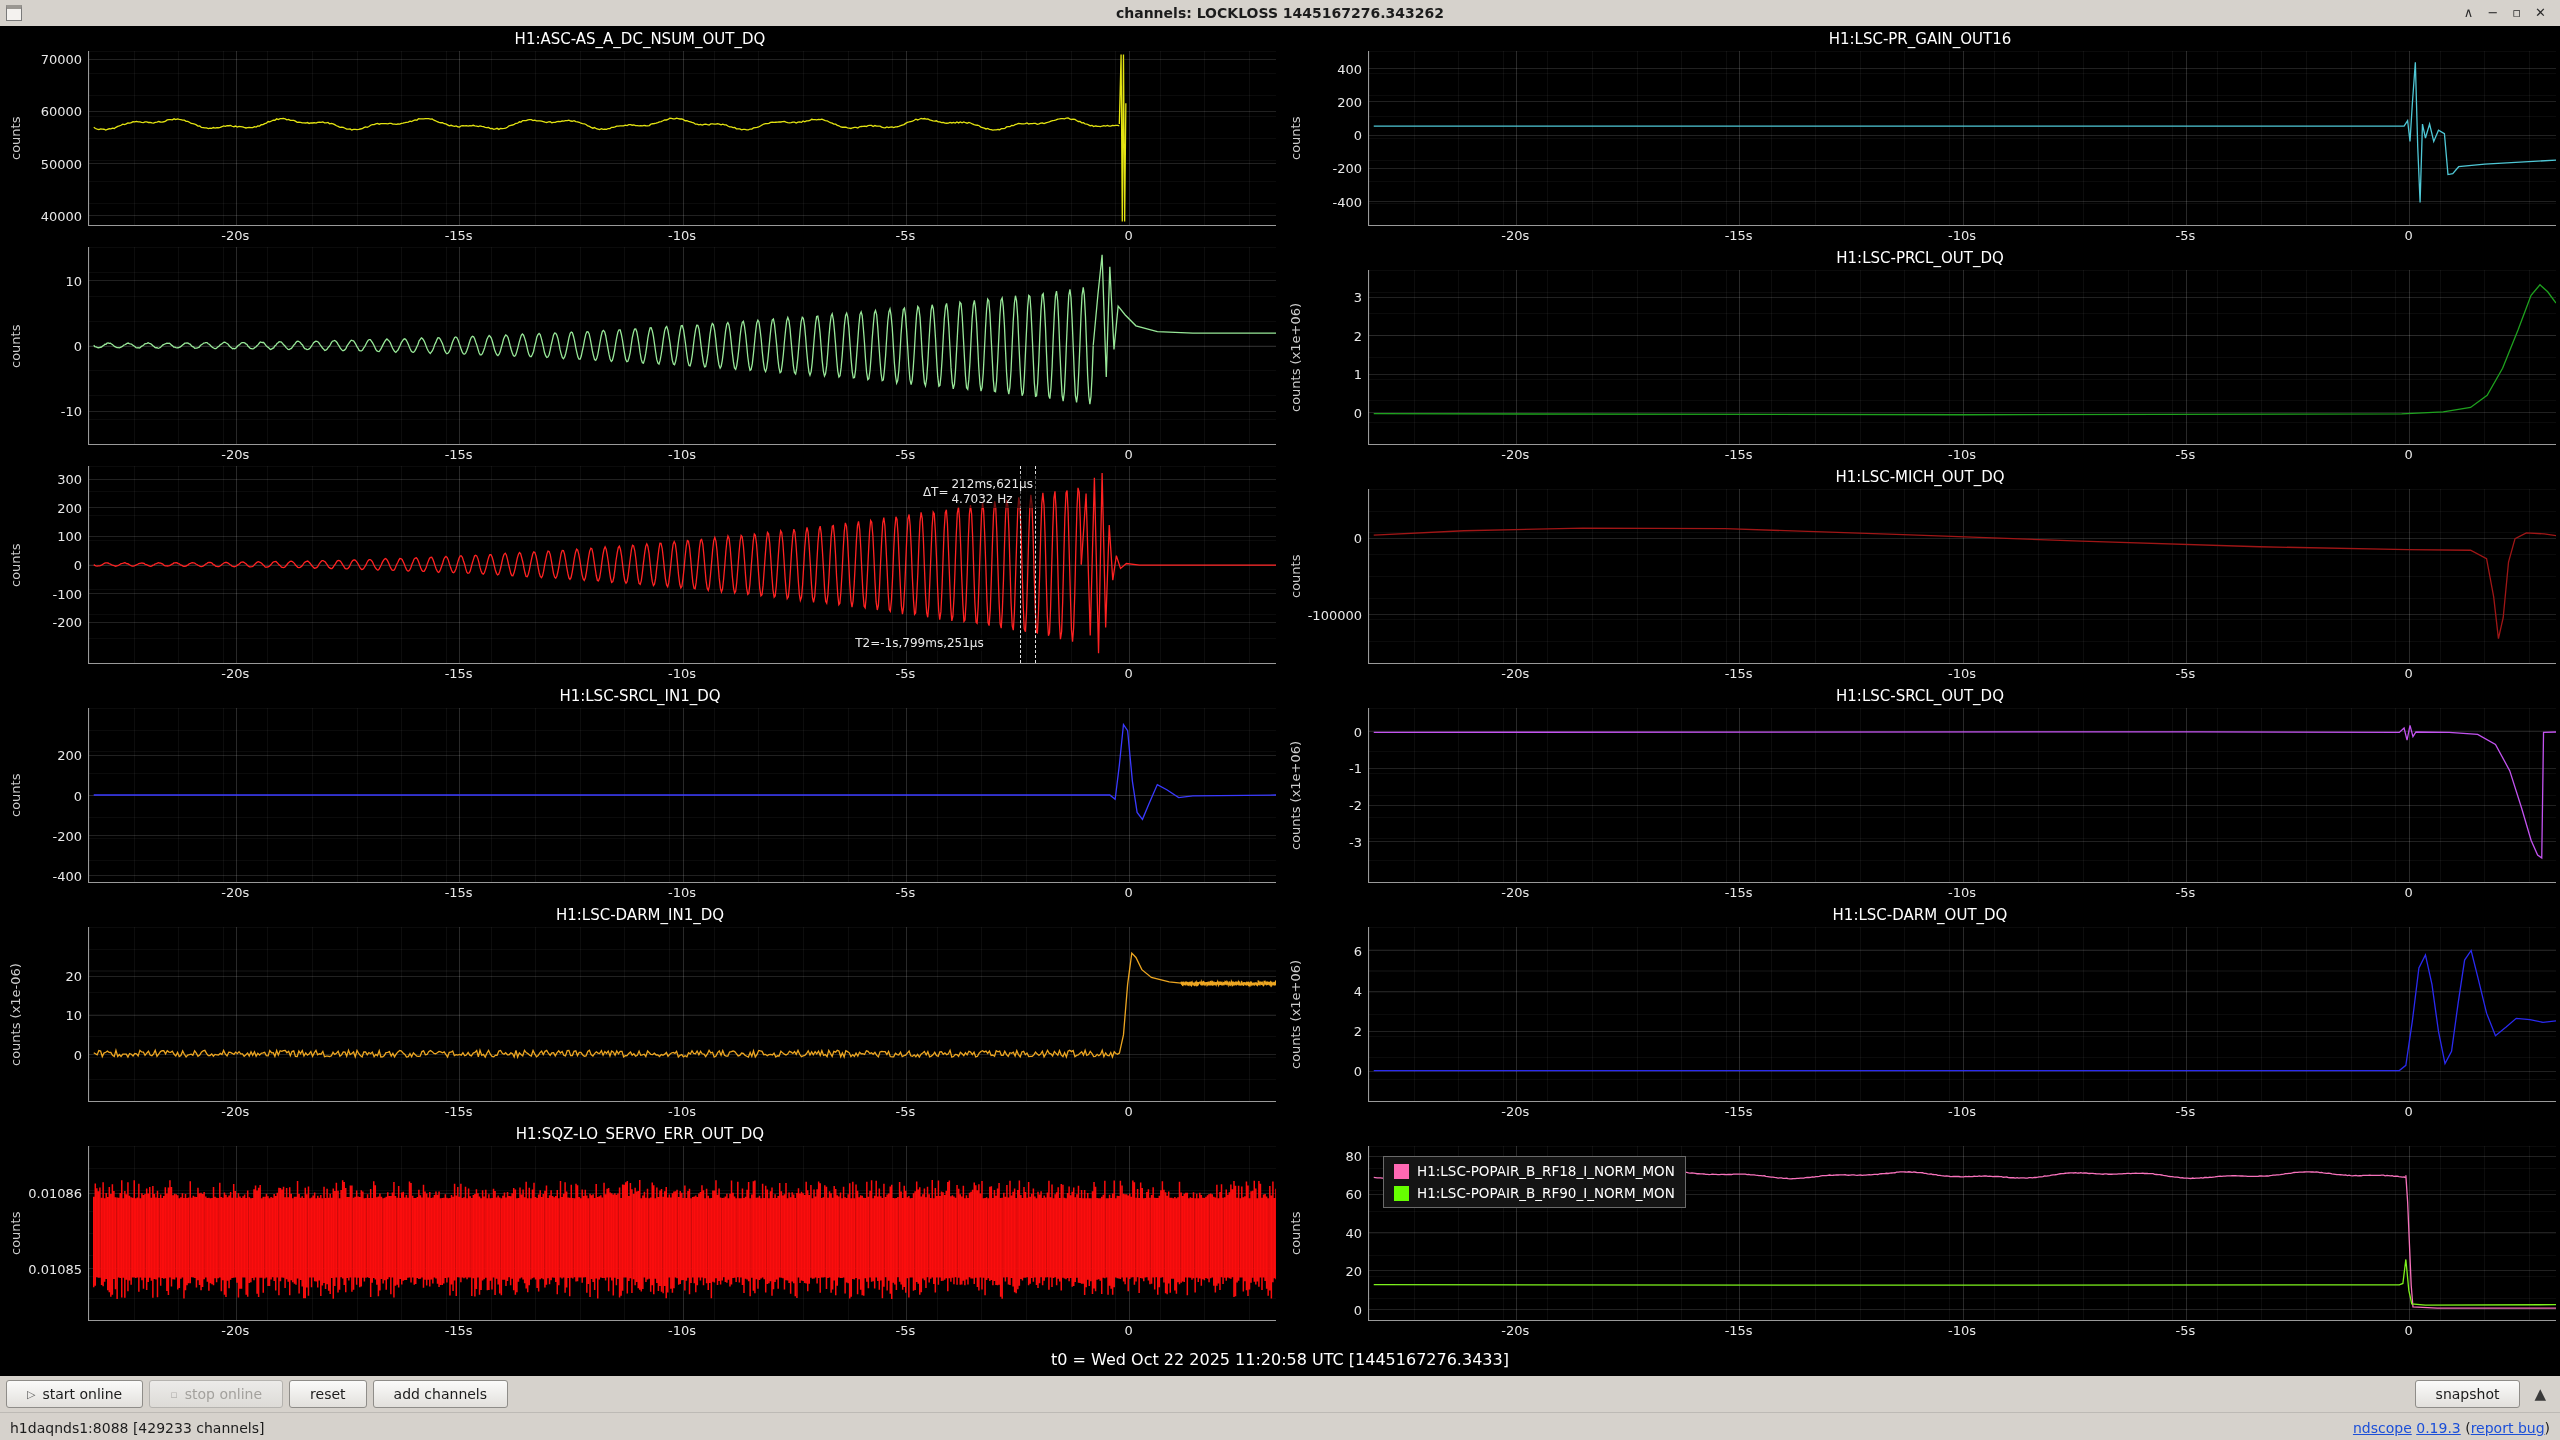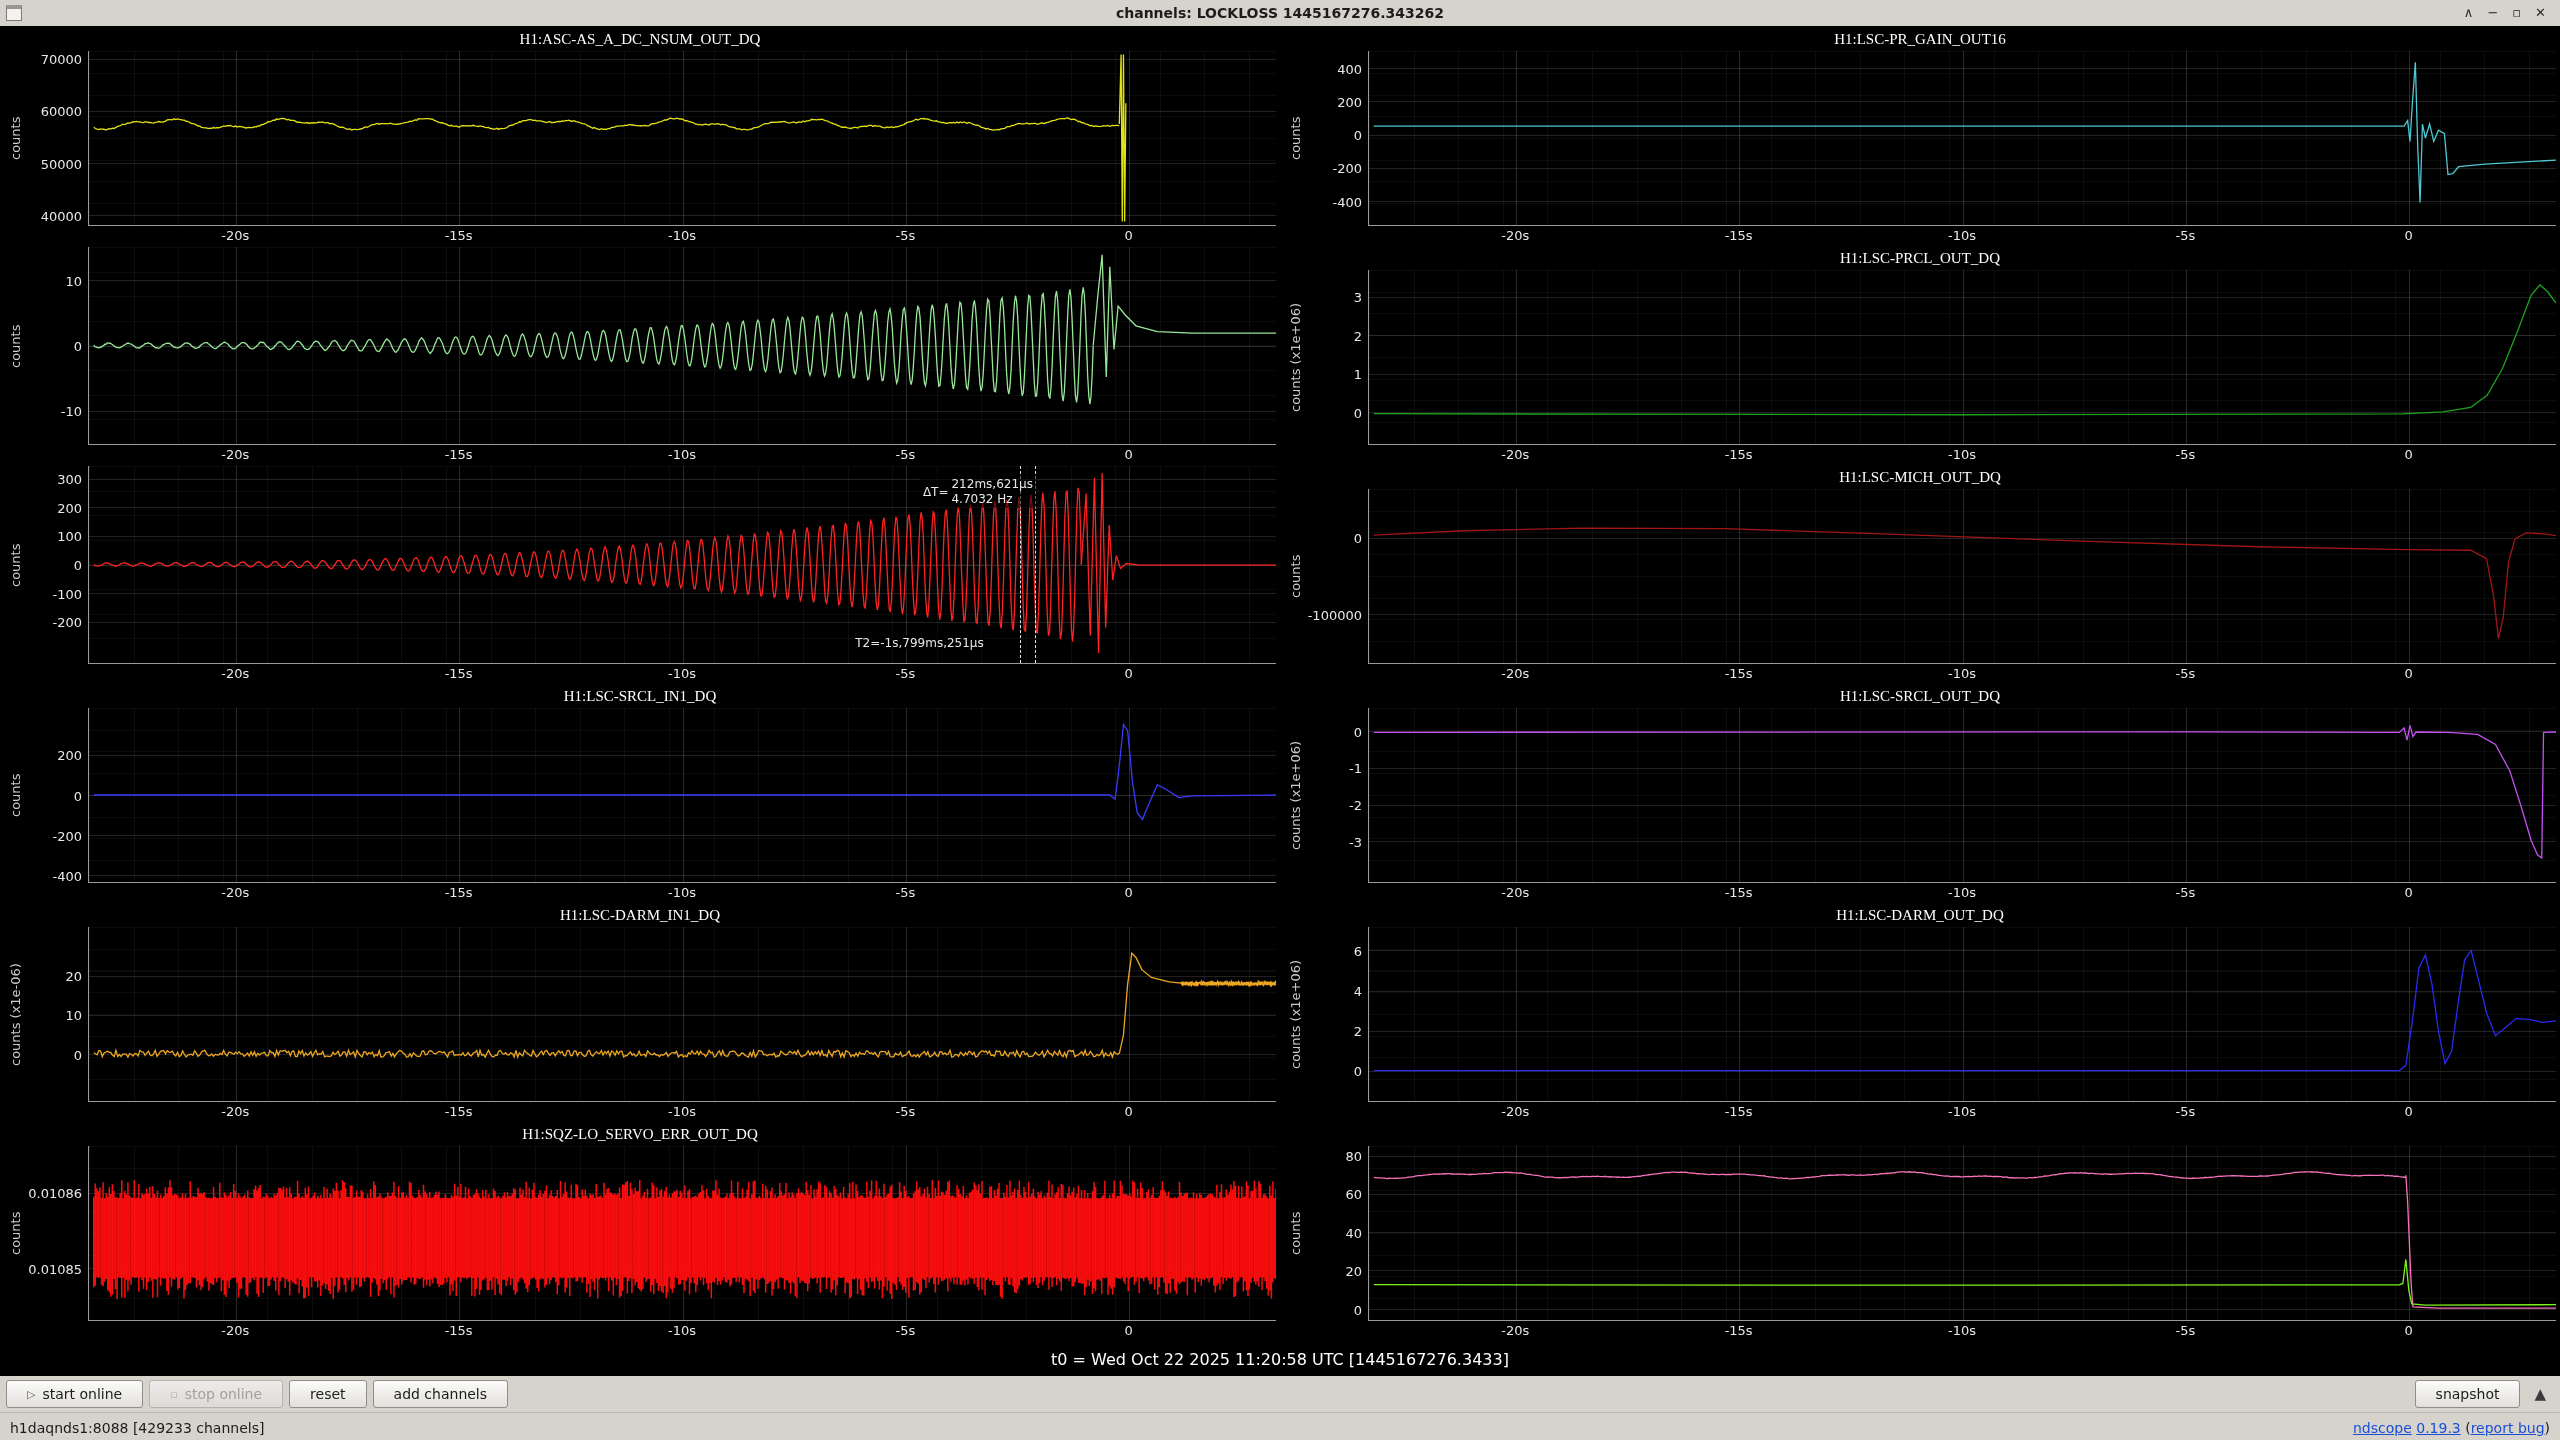--- a/index.html
+++ b/index.html
@@ -6,21 +6,21 @@
     font-family:"DejaVu Sans","Liberation Sans",sans-serif;}
   
   .titlebar{height:26px;background:#d6d2cc;display:flex;align-items:center;position:relative;}
   .appicon{width:16px;height:16px;margin-left:6px;background:#f4f2ef;border:1px solid #7a7a7a;border-top:4px solid #9a9792;box-sizing:border-box;}
   .wtitle{position:absolute;left:0;right:0;text-align:center;font-size:14px;font-weight:bold;color:#1c1c1c;}
   .wctrls{margin-left:auto;display:flex;gap:14px;padding-right:14px;z-index:2;}
   .wctrls span{font-size:13px;color:#2a2a2a;cursor:default;line-height:26px;}
   
   .grid{display:grid;grid-template-columns:1fr 1fr;grid-auto-rows:219px;padding:2px 4px 0 4px;column-gap:8px;}
   .plot{display:flex;flex-direction:column;}
-  .ptitle{height:23px;line-height:23px;text-align:center;color:#ffffff;font-size:15px;font-family:Liberation Serif, serif;}
+  .ptitle{height:23px;line-height:23px;text-align:center;color:#ffffff;font-size:15px;}
   .pbody{flex:1;display:flex;min-height:0;}
   .ylab{width:22px;display:flex;align-items:center;justify-content:center;color:#cccccc;font-size:13px;
     writing-mode:vertical-rl;transform:rotate(180deg);}
   .yticks{width:62px;position:relative;}
   .yticks .yt{position:absolute;right:6px;transform:translateY(-50%);color:#e8e8e8;font-size:13px;white-space:nowrap;}
   .parea{flex:1;position:relative;border-left:1px solid #9a9a9a;border-bottom:1px solid #9a9a9a;background:#000;
     background-image:
       repeating-linear-gradient(90deg, rgba(255,255,255,0.05) 0 1px, transparent 1px 3.759%),
       repeating-linear-gradient(180deg, rgba(255,255,255,0.045) 0 1px, transparent 1px 12.5%);}
   .gv{position:absolute;top:0;bottom:0;width:1px;background:rgba(255,255,255,0.16);}
@@ -457,20 +457,30 @@
           <div class="gh" style="top: 5.5%;"></div>
           <div class="gh" style="top: 27.5%;"></div>
           <div class="gh" style="top: 49.5%;"></div>
           <div class="gh" style="top: 71.5%;"></div>
           <div class="gh" style="top: 93.5%;"></div>
           <svg viewBox="0 0 1000 1000" preserveAspectRatio="none">
             <path stroke-width="1.3" d="M4.0 180.7L5.4 182.0L6.9 183.2L8.3 183.2L9.8 183.7L11.2 184.3L12.7 184.3L14.1 186.1L15.6 187.9L17.0 185.4L18.5 186.0L19.9 186.1L21.4 185.5L22.8 184.9L24.3 185.9L25.7 184.7L27.2 184.5L28.6 183.6L30.1 183.5L31.5 182.3L33.0 178.9L34.4 179.0L35.9 177.9L37.3 177.1L38.8 173.4L40.2 172.0L41.7 170.6L43.1 170.3L44.6 169.9L46.0 167.9L47.5 167.3L48.9 166.4L50.4 163.7L51.8 164.4L53.3 161.4L54.7 161.9L56.2 159.7L57.6 161.1L59.1 160.6L60.5 161.5L62.0 159.4L63.4 161.0L64.9 159.6L66.3 158.9L67.8 159.0L69.2 160.8L70.7 160.2L72.1 161.1L73.6 160.3L75.0 161.1L76.5 160.8L77.9 161.2L79.4 161.3L80.8 162.3L82.3 162.6L83.7 164.2L85.2 162.5L86.6 163.7L88.1 161.6L89.5 162.8L91.0 161.6L92.4 159.7L93.8 160.2L95.3 160.7L96.7 157.9L98.2 158.5L99.6 158.6L101.1 158.3L102.5 157.2L104.0 155.3L105.4 153.3L106.9 152.7L108.3 153.3L109.8 153.0L111.2 153.3L112.7 152.5L114.1 151.5L115.6 150.7L117.0 151.4L118.5 152.2L119.9 151.4L121.4 154.0L122.8 154.7L124.3 154.2L125.7 156.2L127.2 154.9L128.6 156.4L130.1 156.9L131.5 160.1L133.0 162.4L134.4 162.6L135.9 163.5L137.3 166.0L138.8 167.8L140.2 168.6L141.7 168.7L143.1 170.5L144.6 172.8L146.0 174.0L147.5 177.1L148.9 178.3L150.4 177.1L151.8 178.4L153.3 178.5L154.7 179.0L156.2 181.8L157.6 181.5L159.1 182.6L160.5 182.0L162.0 182.8L163.4 181.1L164.9 181.6L166.3 179.9L167.8 182.0L169.2 179.3L170.7 178.9L172.1 177.8L173.6 179.5L175.0 178.5L176.5 178.7L177.9 175.8L179.3 176.0L180.8 175.4L182.2 176.5L183.7 175.3L185.1 176.1L186.6 175.7L188.0 174.3L189.5 174.5L190.9 175.4L192.4 174.0L193.8 175.1L195.3 175.6L196.7 176.2L198.2 174.7L199.6 175.4L201.1 177.1L202.5 176.3L204.0 178.2L205.4 177.5L206.9 177.2L208.3 179.7L209.8 178.3L211.2 179.1L212.7 180.0L214.1 178.6L215.6 180.6L217.0 180.0L218.5 179.2L219.9 179.5L221.4 177.1L222.8 176.2L224.3 176.4L225.7 174.2L227.2 173.3L228.6 174.3L230.1 170.5L231.5 169.5L233.0 167.9L234.4 167.6L235.9 165.2L237.3 165.0L238.8 161.6L240.2 161.5L241.7 160.3L243.1 159.4L244.6 157.3L246.0 156.4L247.5 154.3L248.9 153.2L250.4 152.6L251.8 152.0L253.3 152.6L254.7 150.2L256.2 150.0L257.6 150.4L259.1 151.0L260.5 151.4L262.0 150.9L263.4 150.9L264.9 151.9L266.3 151.0L267.7 151.6L269.2 154.4L270.6 155.4L272.1 155.2L273.5 155.5L275.0 156.8L276.4 159.3L277.9 158.4L279.3 159.9L280.8 159.8L282.2 160.8L283.7 163.2L285.1 163.5L286.6 164.1L288.0 163.5L289.5 162.5L290.9 163.1L292.4 163.6L293.8 164.8L295.3 164.5L296.7 162.9L298.2 163.6L299.6 163.7L301.1 164.6L302.5 162.8L304.0 163.7L305.4 163.9L306.9 162.2L308.3 161.4L309.8 161.5L311.2 162.0L312.7 161.8L314.1 161.2L315.6 161.1L317.0 162.0L318.5 164.3L319.9 163.3L321.4 165.5L322.8 165.7L324.3 165.4L325.7 167.1L327.2 168.6L328.6 170.0L330.1 169.7L331.5 171.7L333.0 171.1L334.4 174.5L335.9 175.9L337.3 177.1L338.8 179.2L340.2 179.1L341.7 180.7L343.1 181.9L344.6 184.2L346.0 182.9L347.5 183.4L348.9 185.8L350.4 185.7L351.8 185.4L353.2 187.3L354.7 188.4L356.1 188.2L357.6 187.6L359.0 187.6L360.5 185.8L361.9 186.3L363.4 184.3L364.8 184.1L366.3 185.0L367.7 182.0L369.2 180.6L370.6 181.1L372.1 179.9L373.5 177.9L375.0 178.5L376.4 175.8L377.9 176.1L379.3 174.1L380.8 171.2L382.2 170.2L383.7 170.6L385.1 170.2L386.6 168.2L388.0 166.8L389.5 169.0L390.9 168.1L392.4 166.8L393.8 165.9L395.3 166.7L396.7 165.8L398.2 165.5L399.6 166.2L401.1 165.3L402.5 167.6L404.0 168.0L405.4 167.9L406.9 165.6L408.3 165.8L409.8 167.6L411.2 168.5L412.7 167.3L414.1 166.7L415.6 168.9L417.0 167.4L418.5 167.7L419.9 165.5L421.4 165.2L422.8 166.4L424.3 164.3L425.7 163.2L427.2 163.3L428.6 163.9L430.1 160.4L431.5 159.6L433.0 159.1L434.4 158.7L435.9 156.6L437.3 157.9L438.8 155.4L440.2 155.1L441.6 154.8L443.1 153.8L444.5 150.3L446.0 149.9L447.4 149.0L448.9 148.9L450.3 149.1L451.8 149.3L453.2 149.9L454.7 148.1L456.1 149.5L457.6 151.0L459.0 149.3L460.5 150.8L461.9 152.8L463.4 153.5L464.8 153.5L466.3 153.7L467.7 157.1L469.2 157.2L470.6 160.3L472.1 161.3L473.5 160.2L475.0 163.9L476.4 165.0L477.9 164.5L479.3 168.6L480.8 168.9L482.2 170.3L483.7 171.5L485.1 173.2L486.6 172.3L488.0 173.0L489.5 175.3L490.9 175.8L492.4 174.1L493.8 175.3L495.3 175.1L496.7 175.2L498.2 176.8L499.6 177.0L501.1 177.1L502.5 174.9L504.0 175.6L505.4 175.4L506.9 175.7L508.3 175.6L509.8 173.9L511.2 174.6L512.7 174.1L514.1 172.3L515.6 174.4L517.0 173.4L518.5 172.3L519.9 171.8L521.4 174.2L522.8 172.8L524.3 174.1L525.7 175.5L527.1 175.2L528.6 175.4L530.0 174.6L531.5 176.2L532.9 176.4L534.4 179.7L535.8 178.5L537.3 178.3L538.7 181.2L540.2 182.5L541.6 181.4L543.1 182.5L544.5 184.3L546.0 182.1L547.4 184.4L548.9 183.0L550.3 183.5L551.8 182.9L553.2 185.1L554.7 184.6L556.1 182.2L557.6 181.3L559.0 183.2L560.5 180.7L561.9 181.0L563.4 179.2L564.8 177.3L566.3 177.5L567.7 176.0L569.2 172.3L570.6 173.2L572.1 171.3L573.5 169.7L575.0 167.7L576.4 165.9L577.9 165.3L579.3 164.1L580.8 161.1L582.2 159.5L583.7 159.1L585.1 159.2L586.6 156.7L588.0 156.1L589.5 155.3L590.9 154.9L592.4 154.8L593.8 155.1L595.3 153.5L596.7 155.7L598.2 155.3L599.6 153.6L601.1 155.5L602.5 155.1L604.0 154.9L605.4 156.6L606.9 158.1L608.3 157.0L609.8 157.0L611.2 158.3L612.6 159.4L614.1 160.1L615.5 160.7L617.0 161.4L618.4 162.3L619.9 160.6L621.3 160.6L622.8 162.4L624.2 161.6L625.7 162.4L627.1 161.8L628.6 162.0L630.0 161.2L631.5 160.7L632.9 160.5L634.4 160.1L635.8 159.1L637.3 158.4L638.7 157.4L640.2 157.7L641.6 158.6L643.1 157.2L644.5 157.7L646.0 156.4L647.4 157.5L648.9 157.0L650.3 157.4L651.8 155.9L653.2 157.9L654.7 157.2L656.1 158.1L657.6 158.5L659.0 158.8L660.5 159.2L661.9 162.5L663.4 163.7L664.8 165.0L666.3 164.9L667.7 166.6L669.2 169.4L670.6 170.3L672.1 172.0L673.5 174.2L675.0 175.3L676.4 175.8L677.9 177.8L679.3 178.5L680.8 178.5L682.2 180.3L683.7 183.0L685.1 182.6L686.6 185.1L688.0 185.2L689.5 184.7L690.9 186.3L692.4 186.8L693.8 184.1L695.3 186.4L696.7 184.2L698.2 184.3L699.6 185.1L701.0 182.3L702.5 184.3L703.9 181.1L705.4 180.9L706.8 181.4L708.3 179.7L709.7 180.3L711.2 178.9L712.6 177.8L714.1 175.9L715.5 174.1L717.0 173.6L718.4 174.8L719.9 172.8L721.3 173.2L722.8 171.7L724.2 172.1L725.7 171.6L727.1 170.7L728.6 171.1L730.0 170.4L731.5 171.8L732.9 171.2L734.4 172.3L735.8 172.0L737.3 173.5L738.7 172.7L740.2 174.3L741.6 174.7L743.1 174.0L744.5 174.3L746.0 174.3L747.4 174.6L748.9 174.1L750.3 172.5L751.8 172.5L753.2 172.7L754.7 172.8L756.1 172.2L757.6 172.5L759.0 170.6L760.5 169.2L761.9 167.3L763.4 167.9L764.8 165.9L766.3 165.8L767.7 165.1L769.2 162.9L770.6 162.1L772.1 158.8L773.5 158.8L775.0 156.8L776.4 157.0L777.9 155.0L779.3 152.2L780.8 151.4L782.2 151.3L783.7 149.8L785.1 149.6L786.6 150.5L788.0 149.3L789.4 148.8L790.9 148.4L792.3 149.1L793.8 149.3L795.2 149.4L796.7 149.9L798.1 149.3L799.6 150.4L801.0 152.8L802.5 152.1L803.9 154.3L805.4 155.7L806.8 157.5L808.3 156.4L809.7 157.5L811.2 160.1L812.6 161.3L814.1 162.5L815.5 164.2L817.0 164.7L818.4 165.2L819.9 165.8L821.3 167.1L822.8 166.6L824.2 169.9L825.7 167.9L827.1 169.7L828.6 171.1L830.0 169.7L831.5 169.2L832.9 171.3L834.4 170.6L835.8 171.1L837.3 168.4L838.7 168.3L840.2 169.1L841.6 168.3L843.1 168.0L844.5 168.8L846.0 169.1L847.4 168.9L848.9 169.1L850.3 168.6L851.8 168.4L853.2 167.8L854.7 167.8L856.1 171.1L857.6 169.3L859.0 170.2L860.5 171.9L861.9 170.8L863.4 174.5L864.8 173.1L866.3 173.8L867.7 176.4L869.2 177.7L870.6 179.0L872.1 178.3L873.5 181.4" fill="none" stroke="#f772bc" vector-effect="non-scaling-stroke"></path>
             <path stroke-width="1.3" d="M873.5 168.0L875.0 320.0L876.5 560.0L878.0 800.0L879.5 925.0L900.0 932.0L1000.0 932.0" fill="none" stroke="#f772bc" vector-effect="non-scaling-stroke"></path>
             <path stroke-width="1.3" d="M4.0 797.0L400.0 800.0L868.0 798.0L871.0 790.0L873.5 652.0L876.0 830.0L878.5 908.0L890.0 915.0L1000.0 912.0" fill="none" stroke="#7df21c" vector-effect="non-scaling-stroke"></path>
           </svg>
+          <div class="legend">
+            <div class="li">
+              <div class="sw" style="background: rgb(255, 105, 180);"></div>
+              <div class="ll">H1:LSC-POPAIR_B_RF18_I_NORM_MON</div>
+            </div>
+            <div class="li">
+              <div class="sw" style="background: rgb(102, 255, 0);"></div>
+              <div class="ll">H1:LSC-POPAIR_B_RF90_I_NORM_MON</div>
+            </div>
+          </div>
         </div>
       </div>
       <div class="xrow">
         <div class="xt" style="left: 12.4%;">-20s</div>
         <div class="xt" style="left: 31.2%;">-15s</div>
         <div class="xt" style="left: 50%;">-10s</div>
         <div class="xt" style="left: 68.8%;">-5s</div>
         <div class="xt" style="left: 87.6%;">0</div>
       </div>
     </div>

